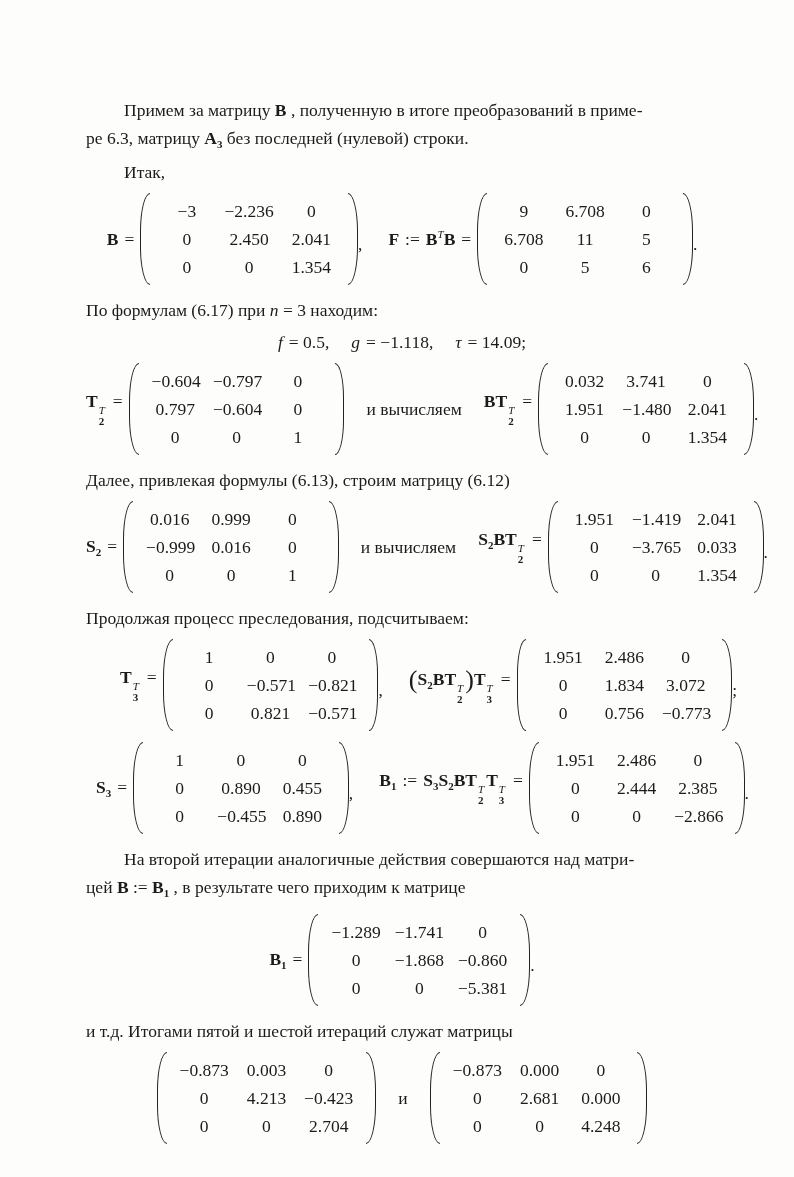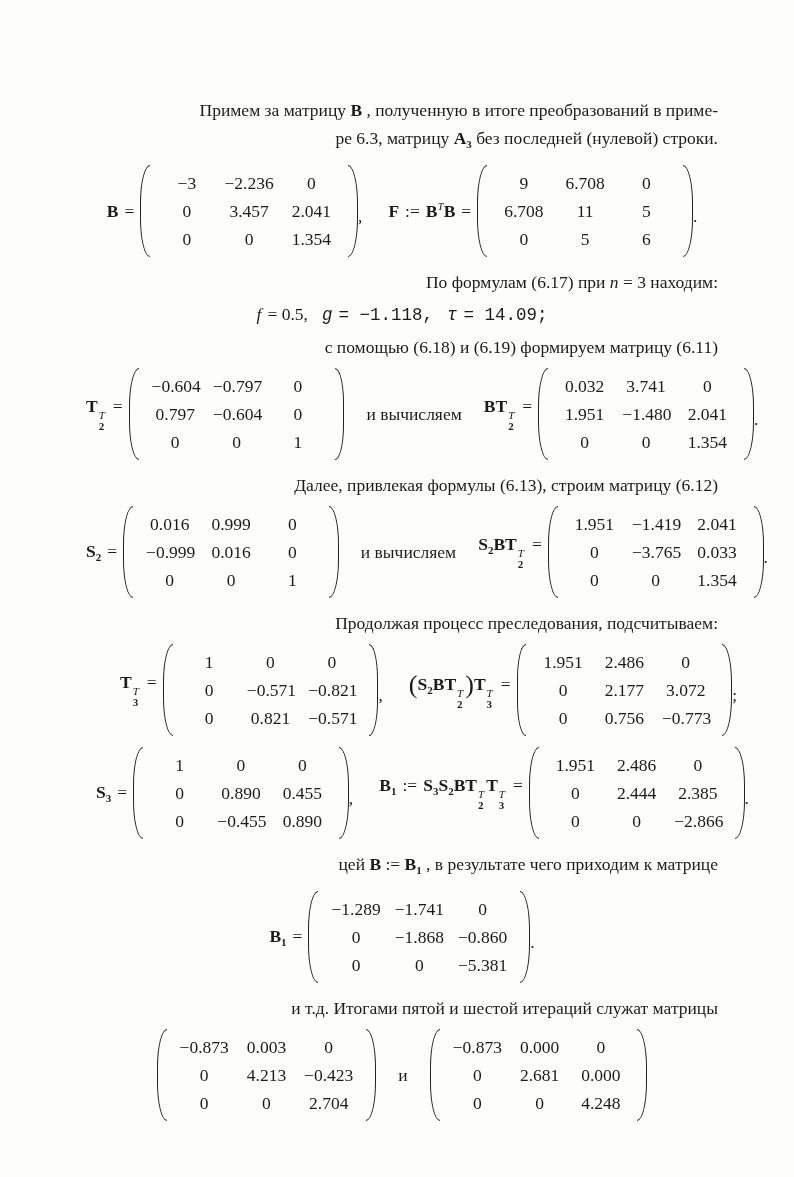--- a/index.html
+++ b/index.html
@@ -3,21 +3,21 @@
 <meta charset="utf-8">
 <style>
   html,body{margin:0;padding:0;}
   body{
     width:794px;height:1177px;overflow:hidden;
     background:#fdfdfc;color:#1b1b1b;
     font-family:"Liberation Serif", serif;
     font-size:17.5px;
   }
   .page{padding:96px 76px 0 86px;}
-  .line{margin:0;line-height:28px;text-align:right;}
+  .line{margin:0;line-height:28px;}
   .indent{text-indent:38px;}
   .center{text-align:center;}
   b,.bold{font-weight:bold;}
   i{font-style:italic;}
   .msub{font-size:11px;vertical-align:-4px;font-weight:bold;}
   .supT{font-size:11px;font-style:italic;font-weight:normal;vertical-align:7px;}
   
   .ss{display:inline-flex;flex-direction:column;align-items:flex-start;
       font-size:11px;line-height:1;vertical-align:-7px;margin:0 2px 0 1px;}
   .ss-t{font-style:italic;font-weight:normal;}
@@ -32,42 +32,43 @@
   .bigp{font-size:26px;font-weight:normal;vertical-align:-3px;}
   
   .mx{display:flex;align-items:stretch;}
   .mx-l,.mx-r{width:9px;}
   .mx-l{border:1.6px solid #222;border-right:none;border-radius:11px 0 0 11px / 42px 0 0 42px;}
   .mx-r{border:1.6px solid #222;border-left:none;border-radius:0 11px 11px 0 / 0 42px 42px 0;}
   .mx-grid{display:grid;grid-template-columns:repeat(3,auto);
       padding:5px 6px;row-gap:2px;align-content:center;}
   .mc{min-width:2.7em;text-align:center;padding:0 7px;line-height:26px;}
   .pair i{margin-right:6px;}
-  .pair + .pair{margin-left:14px;font-family:Liberation Mono, monospace;}
+  .pair + .pair{margin-left:22px;}
   .fgline{margin:4px 0;}
   .gapL{margin-left:26px;text-align:center;}
 </style>
 </head>
 <body>
 
 <div class="page">
 
   <p class="line indent"><span>Примем за матрицу </span><b>B</b><span> , полученную в итоге преобразований в приме-</span></p>
   <p class="line"><span>ре 6.3, матрицу </span><b>A</b><sub class="msub">3</sub><span> без последней (нулевой) строки.</span></p>
+  <p class="line indent">Итак,</p>
 
   <div class="eq">
     <span class="mlabel"><b>B</b><span class="op">=</span></span>
     <span class="mx">
         <span class="mx-l"></span>
         <span class="mx-grid">
           <span class="mc">−3</span>
           <span class="mc">−2.236</span>
           <span class="mc">0</span>
           <span class="mc">0</span>
-          <span class="mc">3.457</span>
+          <span class="mc">2.450</span>
           <span class="mc">2.041</span>
           <span class="mc">0</span>
           <span class="mc">0</span>
           <span class="mc">1.354</span>
         </span>
         <span class="mx-r"></span>
       </span>
     <span class="punct">,</span>
     <span class="mlabel gapL"><b>F</b><span class="op">:=</span><b>B</b><sup class="supT">T</sup><b>B</b><span class="op">=</span></span>
     <span class="mx">
@@ -87,21 +88,20 @@
       </span>
     <span class="punct">.</span>
   </div>
 
   <p class="line"><span>По формулам (6.17) при </span><i>n</i><span> = 3 находим:</span></p>
 
   <p class="line center fgline">
     <span class="pair"><i>f</i><span>= 0.5,</span></span><span class="pair"><i>g</i><span>= −1.118,</span></span><span class="pair"><i>τ</i><span>= 14.09;</span></span>
   </p>
 
-  <p class="line">с помощью (6.18) и (6.19) формируем матрицу (6.11)</p>
 
   <div class="eq left">
     <span class="mlabel"><b>T</b><span class="ss">
           <span class="ss-t">T</span>
           <span class="ss-b">2</span>
         </span><span class="op">=</span></span>
     <span class="mx">
         <span class="mx-l"></span>
         <span class="mx-grid">
           <span class="mc">−0.604</span>
@@ -211,21 +211,21 @@
           <span class="ss-t">T</span>
           <span class="ss-b">3</span>
         </span><span class="op">=</span></span>
     <span class="mx">
         <span class="mx-l"></span>
         <span class="mx-grid">
           <span class="mc">1.951</span>
           <span class="mc">2.486</span>
           <span class="mc">0</span>
           <span class="mc">0</span>
-          <span class="mc">2.177</span>
+          <span class="mc">1.834</span>
           <span class="mc">3.072</span>
           <span class="mc">0</span>
           <span class="mc">0.756</span>
           <span class="mc">−0.773</span>
         </span>
         <span class="mx-r"></span>
       </span>
     <span class="punct">;</span>
   </div>
 
@@ -265,20 +265,21 @@
           <span class="mc">2.385</span>
           <span class="mc">0</span>
           <span class="mc">0</span>
           <span class="mc">−2.866</span>
         </span>
         <span class="mx-r"></span>
       </span>
     <span class="punct">.</span>
   </div>
 
+  <p class="line indent">На второй итерации аналогичные действия совершаются над матри-</p>
   <p class="line"><span>цей </span><b>B</b><span> := </span><b>B</b><sub class="msub">1</sub><span> , в результате чего приходим к матрице</span></p>
 
   <div class="eq">
     <span class="mlabel"><b>B</b><sub class="msub">1</sub><span class="op">=</span></span>
     <span class="mx">
         <span class="mx-l"></span>
         <span class="mx-grid">
           <span class="mc">−1.289</span>
           <span class="mc">−1.741</span>
           <span class="mc">0</span>

